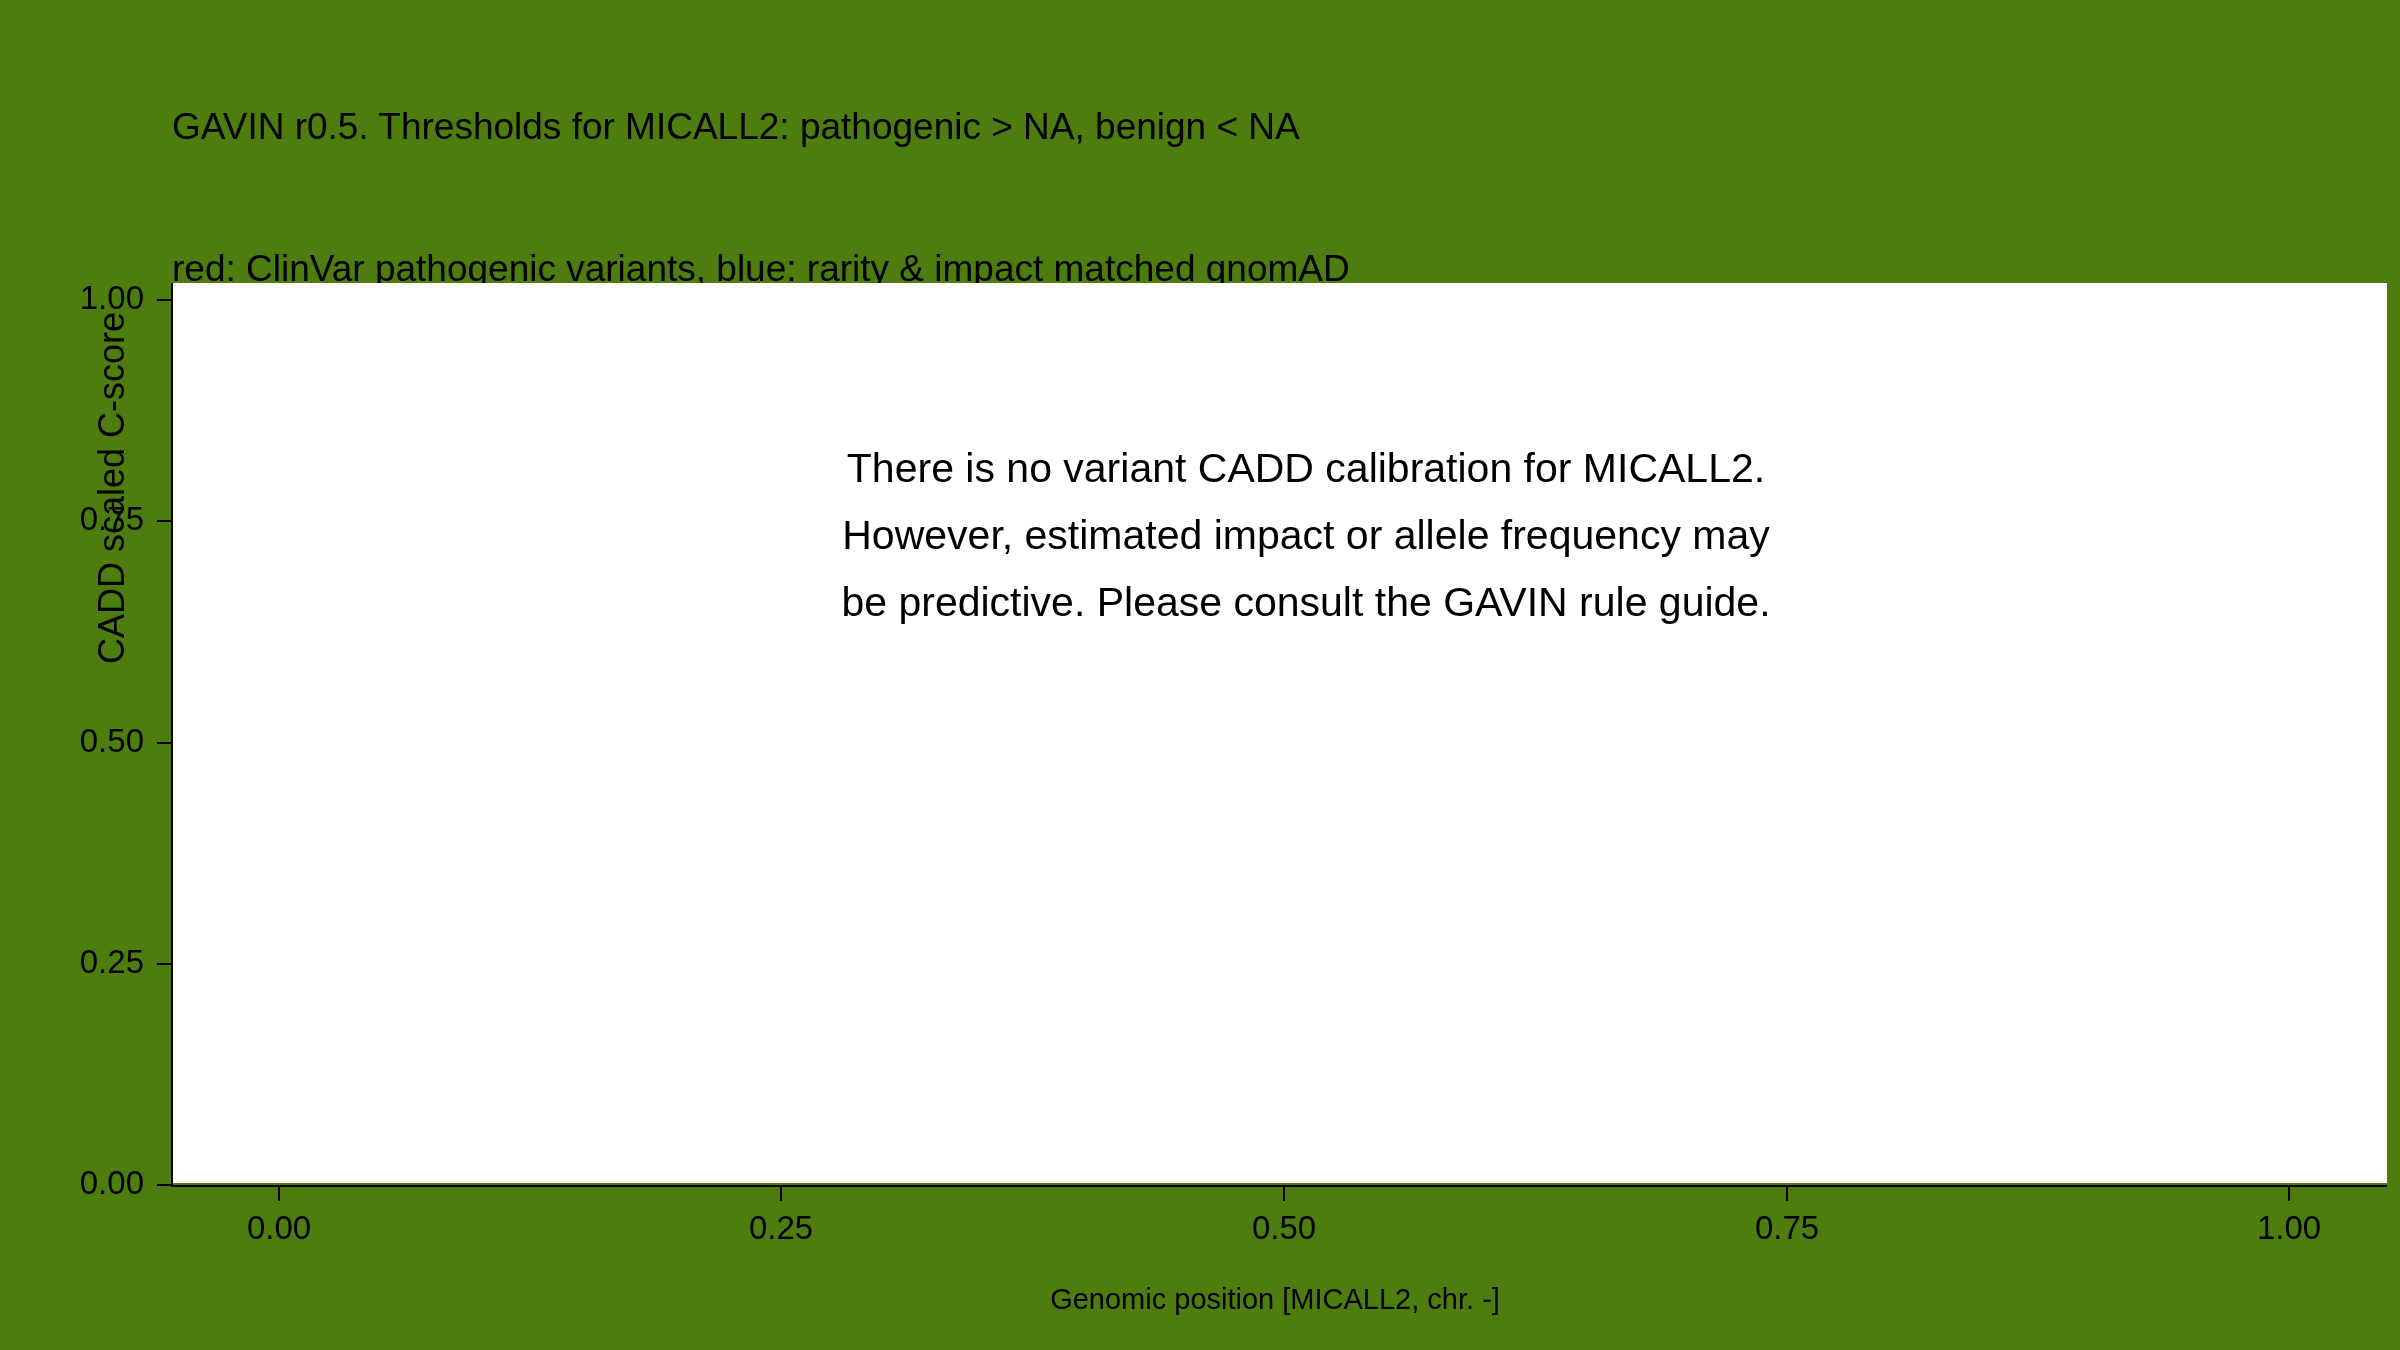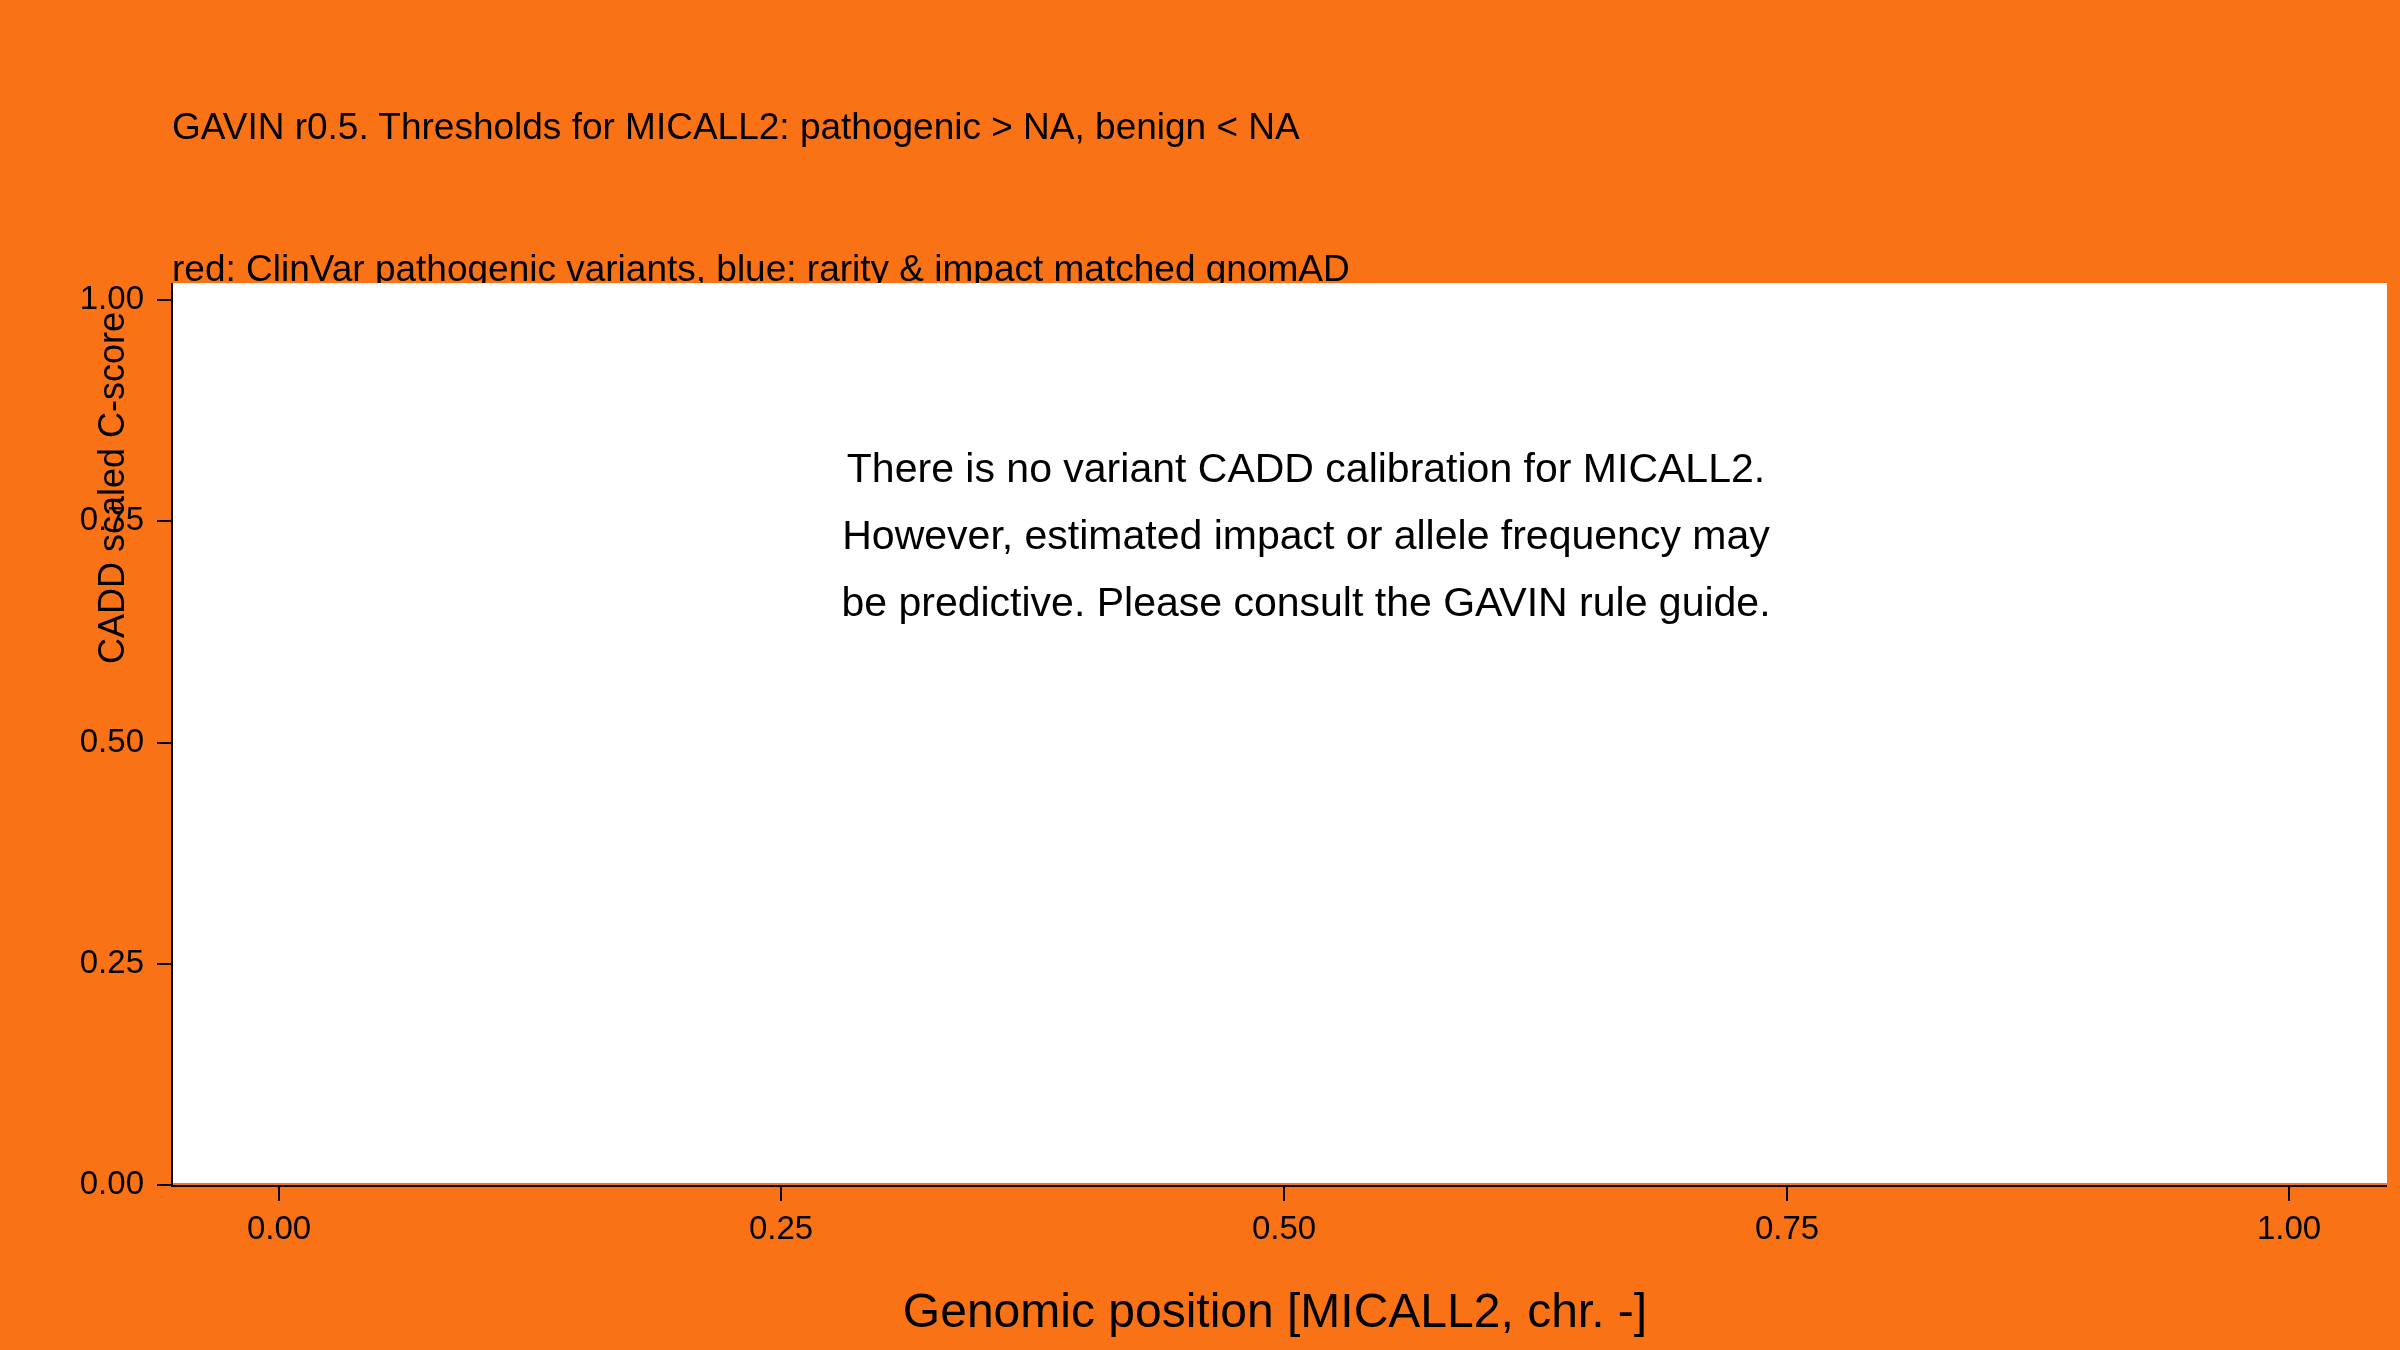--- a/index.html
+++ b/index.html
@@ -12,21 +12,21 @@
     height: 1350px;
     font-family: "Liberation Sans", sans-serif;
     color: #000000;
     overflow: hidden;
   }
 
   .plot-root {
     position: relative;
     width: 2400px;
     height: 1350px;
-    background: #f97316;
+    background: #4d7c0f;
   }
 
   
   .title-block {
     position: absolute;
     left: 172px;
     top: 8px;
     width: 2000px;
     font-size: 37px;
     line-height: 1.28;
@@ -49,21 +49,21 @@
     color: #000000;
   }
 
   
   .xlab {
     position: absolute;
     left: 170px;
     top: 1283px;
     width: 2210px;
     text-align: center;
-    font-size: 48px;
+    font-size: 29px;
     color: #000000;
   }
 
   
   .panel {
     position: absolute;
     left: 172px;
     top: 283px;
     width: 2215px;
     height: 900px;

